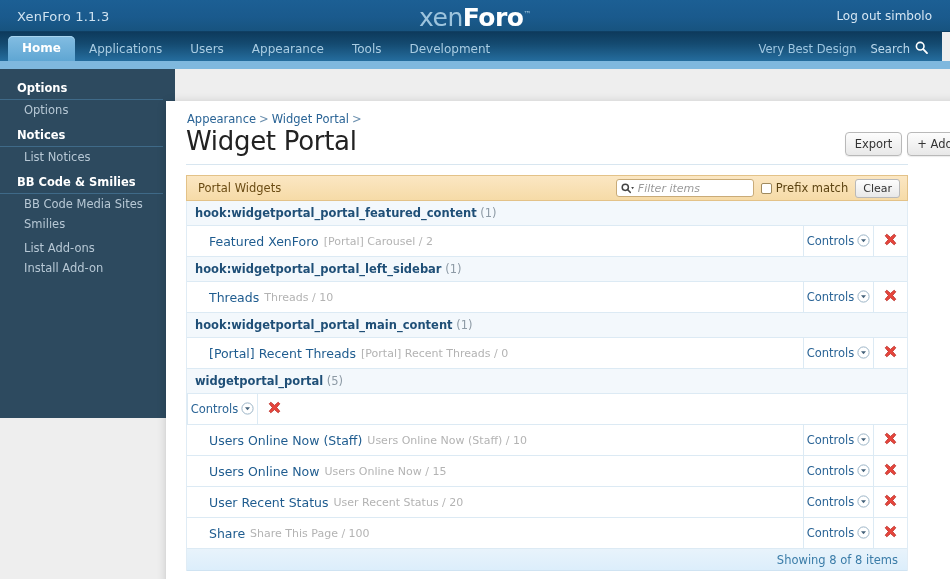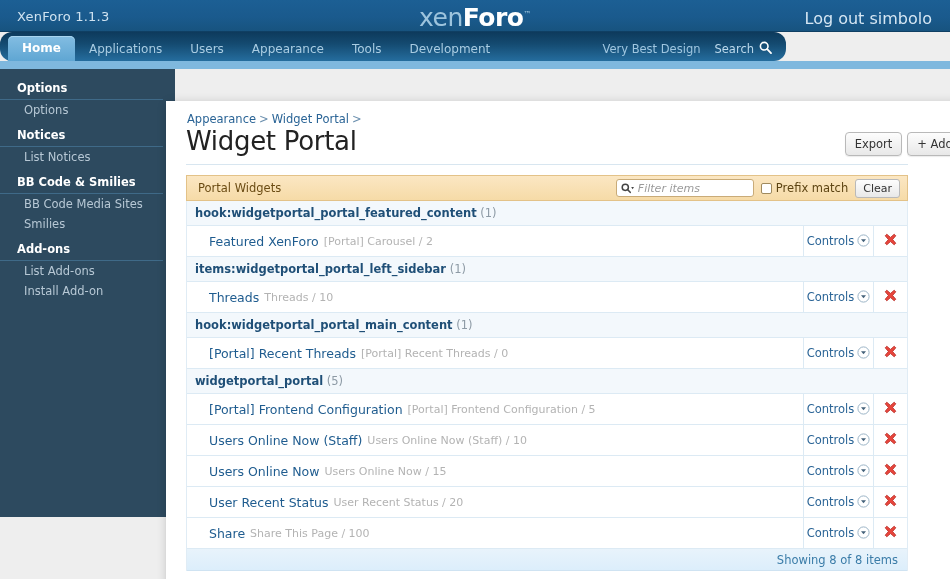--- a/index.html
+++ b/index.html
@@ -24,28 +24,27 @@
   #logo {
     position: absolute; left: 0; top: 0; width: 950px; height: 32px;
     text-align: center; line-height: 30px;
     font-size: 25px; letter-spacing: -0.5px;
   }
   #logo .lw { color: #ffffff; font-weight: bold; }
   #logo .lg { color: #9dc4dd; font-weight: normal; }
   #logo .tm { font-size: 8px; color: #9dc4dd; vertical-align: super; }
   #logout {
     position: absolute; right: 18px; top: 9px;
-    font-size: 16px; color: #d5e6f3; cursor: pointer;
+    font-size: 12px; color: #d5e6f3; cursor: pointer;
   }
 
   
   #navbar {
-    position: absolute; left: 0; top: 32px; width: 786px; height: 29px;
+    position: absolute; left: 0; top: 32px; width: 942px; height: 29px;
     background: linear-gradient(to bottom, #0d3a5c 0%, #144a70 40%, #256d9e 100%);
-    border-radius: 12px;
   }
   #navtabs { position: absolute; left: 8px; top: 0; height: 29px; display: flex; align-items: flex-end; }
   .navtab {
     font-size: 12px; color: #a9cce2; padding: 0 14px; height: 23px; line-height: 23px;
     cursor: pointer; white-space: nowrap;
   }
   .navtab.active {
     background: linear-gradient(to bottom, #83bde2 0%, #5fa6d3 100%);
     color: #ffffff; font-weight: bold;
     border-radius: 5px 5px 0 0; height: 25px; line-height: 25px;
@@ -57,21 +56,21 @@
   #searchbox .slabel { font-size: 11.5px; color: #bcd9ec; }
 
   
   #bluestrip {
     position: absolute; left: 0; top: 61px; width: 950px; height: 8px;
     background: #7fb8de;
   }
 
   
   #sidebar {
-    position: absolute; left: 0; top: 69px; width: 175px; height: 448px;
+    position: absolute; left: 0; top: 69px; width: 175px; height: 349px;
     background: #2d4a5f;
     padding: 8px 0 0 0;
   }
   .sb-group { margin-bottom: 4px; }
   .sb-head {
     font-size: 11.5px; font-weight: bold; color: #ffffff;
     padding: 4px 0 4px 17px; margin: 0 12px 0 0;
     border-bottom: 1px solid #3f6a88;
   }
   .sb-item {
@@ -232,21 +231,20 @@
     <div class="sb-group">
       <div class="sb-head">Notices</div>
       <div class="sb-item">List Notices</div>
     </div>
     <div class="sb-group">
       <div class="sb-head">BB Code &amp; Smilies</div>
       <div class="sb-item">BB Code Media Sites</div>
       <div class="sb-item">Smilies</div>
     </div>
     <div class="sb-group">
-      <div class="sb-head">Add-ons</div>
       <div class="sb-item">List Add-ons</div>
       <div class="sb-item">Install Add-on</div>
     </div>
   </div>
 
 <div id="card">
 
   <div id="breadcrumb"><span class="crumb">Appearance</span><span class="sep">&gt;</span><span class="crumb">Widget Portal</span><span class="sep">&gt;</span></div>
 
   <div id="pagetitle">Widget Portal</div>
@@ -292,21 +290,21 @@
               <circle cx="6.5" cy="6.5" r="5.6" fill="#ffffff" stroke="#9bb4c6" stroke-width="1"></circle>
               <path d="M4 5.3 L6.5 8.3 L9 5.3 Z" fill="#44627a"></path>
             </svg></span>
         </div>
         <div class="cdel">
           <span><svg width="15" height="15" viewBox="0 0 15 15">
               <path d="M2.2 3.8 L3.8 2.2 L7.5 5.4 L11.2 2.2 L12.8 3.8 L9.6 7.5 L12.8 11.2 L11.2 12.8 L7.5 9.6 L3.8 12.8 L2.2 11.2 L5.4 7.5 Z" fill="#e8453c" stroke="#b82c24" stroke-width="0.8" stroke-linejoin="round"></path>
             </svg></span>
         </div>
       </div>
-      <div class="grouprow"><span class="gname">items:widgetportal_portal_left_sidebar</span><span class="gcount"> (1)</span></div>
+      <div class="grouprow"><span class="gname">hook:widgetportal_portal_left_sidebar</span><span class="gcount"> (1)</span></div>
       <div class="datarow">
         <div class="cname">
           <span class="wtitle">Threads</span>
           <span class="wmeta">Threads / 10</span>
         </div>
         <div class="cctrl">
           <span class="ctext">Controls</span>
           <span class="caret-circle"><svg width="13" height="13" viewBox="0 0 13 13">
               <circle cx="6.5" cy="6.5" r="5.6" fill="#ffffff" stroke="#9bb4c6" stroke-width="1"></circle>
               <path d="M4 5.3 L6.5 8.3 L9 5.3 Z" fill="#44627a"></path>
@@ -332,24 +330,20 @@
             </svg></span>
         </div>
         <div class="cdel">
           <span><svg width="15" height="15" viewBox="0 0 15 15">
               <path d="M2.2 3.8 L3.8 2.2 L7.5 5.4 L11.2 2.2 L12.8 3.8 L9.6 7.5 L12.8 11.2 L11.2 12.8 L7.5 9.6 L3.8 12.8 L2.2 11.2 L5.4 7.5 Z" fill="#e8453c" stroke="#b82c24" stroke-width="0.8" stroke-linejoin="round"></path>
             </svg></span>
         </div>
       </div>
       <div class="grouprow"><span class="gname">widgetportal_portal</span><span class="gcount"> (5)</span></div>
       <div class="datarow">
-        <div class="cname">
-          <span class="wtitle">[Portal] Frontend Configuration</span>
-          <span class="wmeta">[Portal] Frontend Configuration / 5</span>
-        </div>
         <div class="cctrl">
           <span class="ctext">Controls</span>
           <span class="caret-circle"><svg width="13" height="13" viewBox="0 0 13 13">
               <circle cx="6.5" cy="6.5" r="5.6" fill="#ffffff" stroke="#9bb4c6" stroke-width="1"></circle>
               <path d="M4 5.3 L6.5 8.3 L9 5.3 Z" fill="#44627a"></path>
             </svg></span>
         </div>
         <div class="cdel">
           <span><svg width="15" height="15" viewBox="0 0 15 15">
               <path d="M2.2 3.8 L3.8 2.2 L7.5 5.4 L11.2 2.2 L12.8 3.8 L9.6 7.5 L12.8 11.2 L11.2 12.8 L7.5 9.6 L3.8 12.8 L2.2 11.2 L5.4 7.5 Z" fill="#e8453c" stroke="#b82c24" stroke-width="0.8" stroke-linejoin="round"></path>

